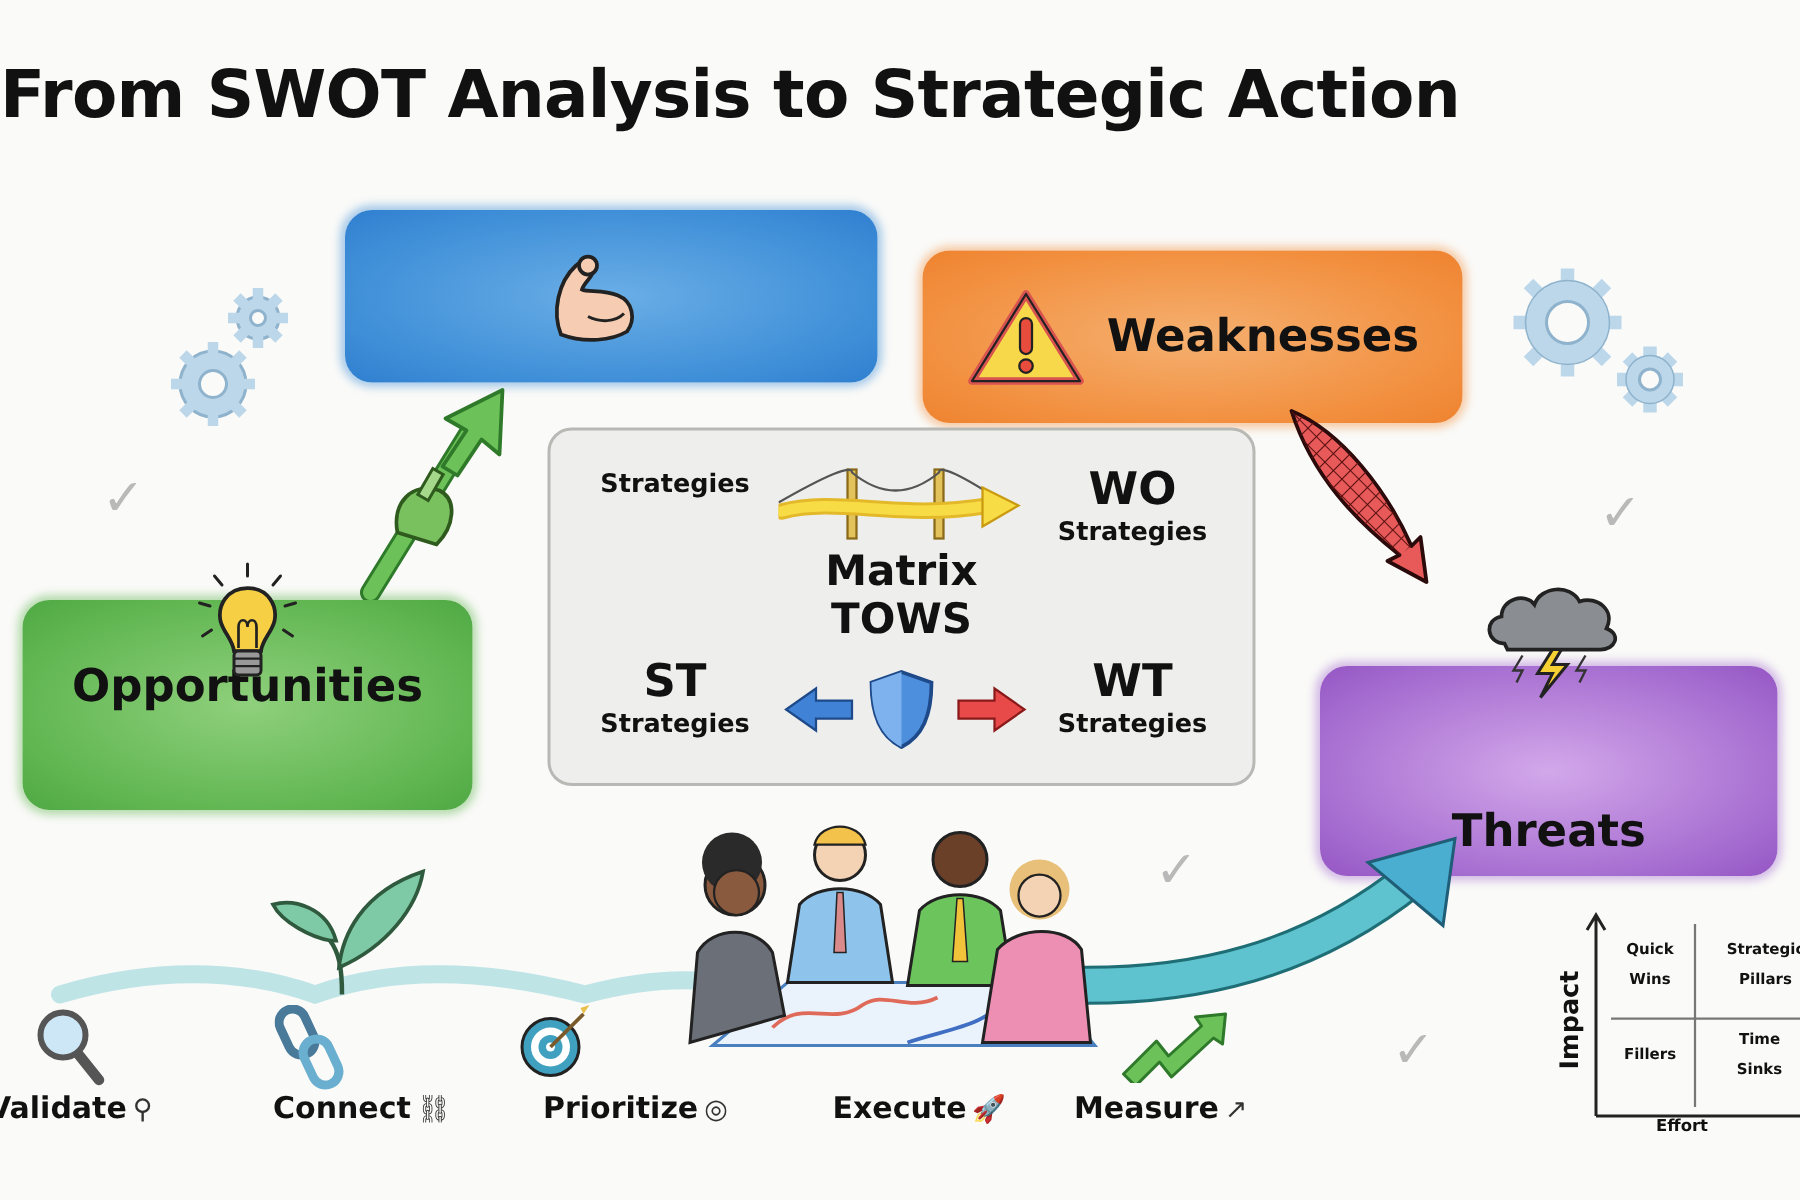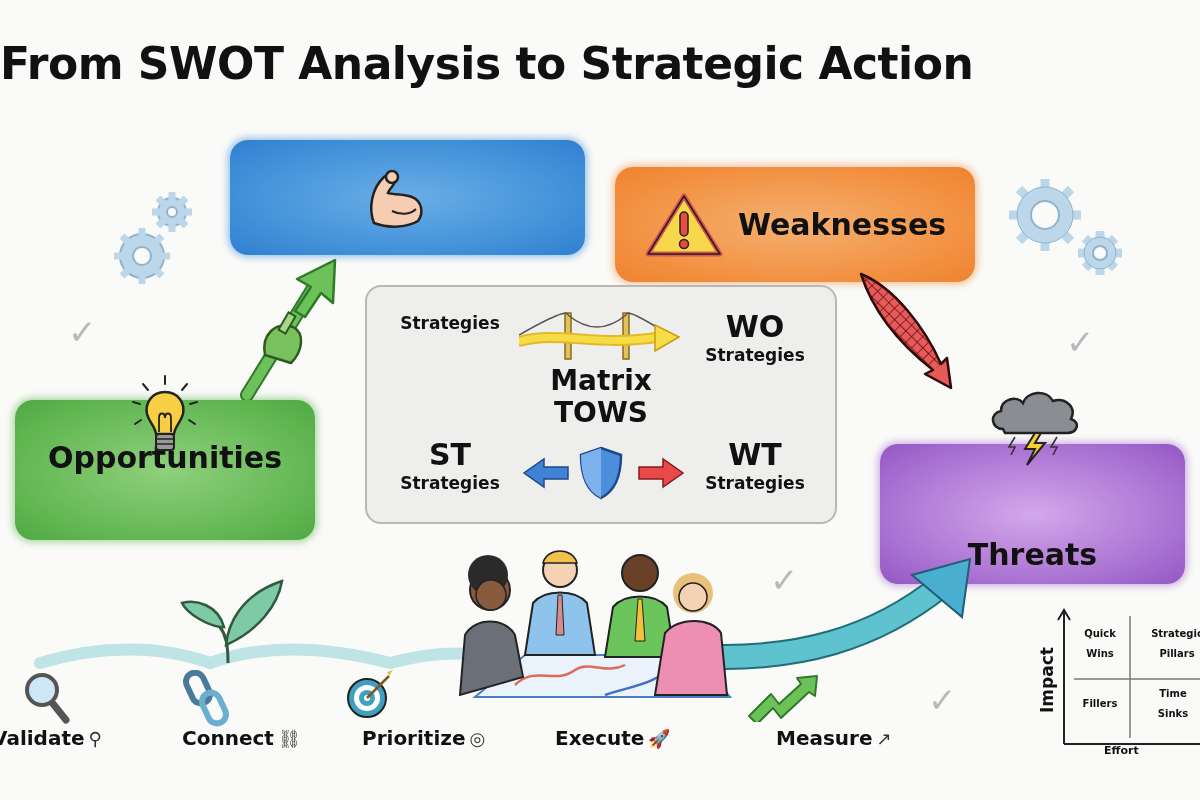--- a/index.html
+++ b/index.html
@@ -226,21 +226,21 @@
 </div>
 <div class="step" style="left:182px">
   <span>Connect</span><span class="ic">⛓</span>
 </div>
 <div class="step" style="left:362px">
   <span>Prioritize</span><span class="ic">◎</span>
 </div>
 <div class="step" style="left:555px">
   <span>Execute</span><span class="ic">🚀</span>
 </div>
-<div class="step" style="left:776px">
+<div class="step" style="left:716px">
   <span>Measure</span><span class="ic">↗</span>
 </div>
 
 <div class="abs matrix">
   <svg class="abs" style="left:0;top:0" width="170" height="140" viewBox="0 0 170 140">
     <path d="M24 136 L24 4 M18 12 L24 2 L30 12" stroke="#222" stroke-width="2" fill="none"></path>
     <path d="M24 136 L170 136" stroke="#222" stroke-width="2" fill="none"></path>
     <line x1="90" y1="8" x2="90" y2="130" stroke="#777" stroke-width="1.5"></line>
     <line x1="34" y1="71" x2="170" y2="71" stroke="#777" stroke-width="1.5"></line>
   </svg>

